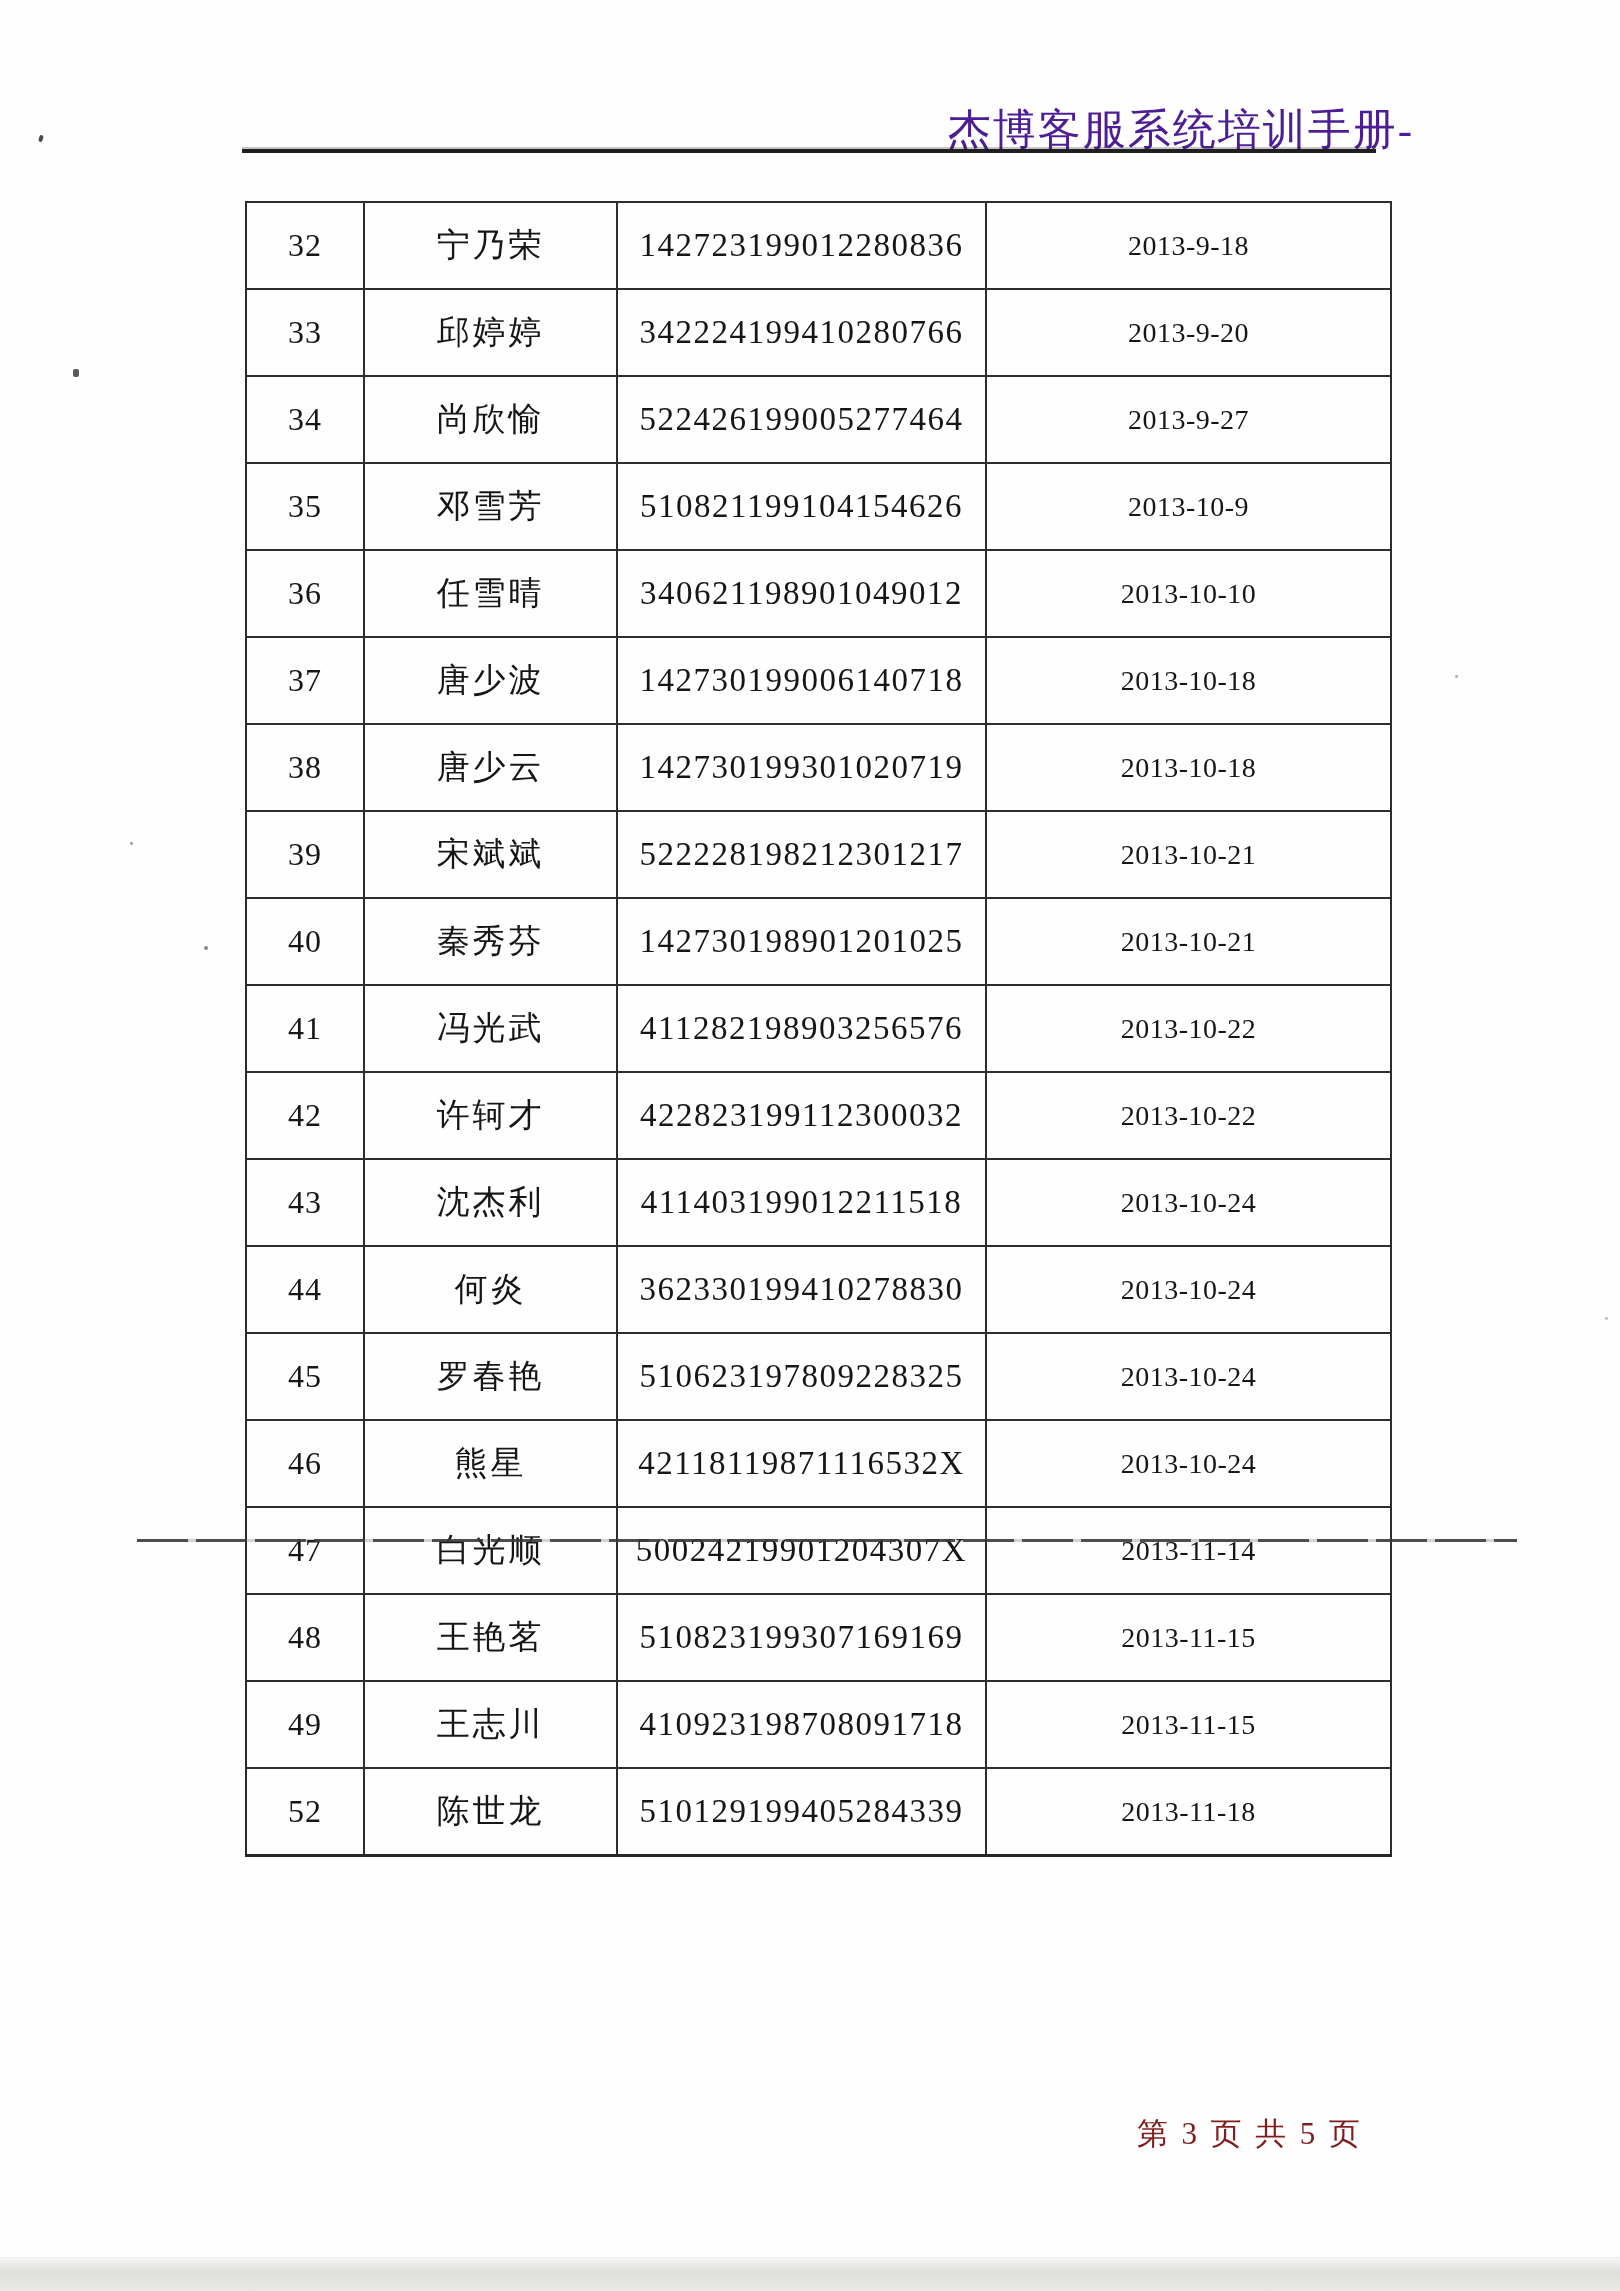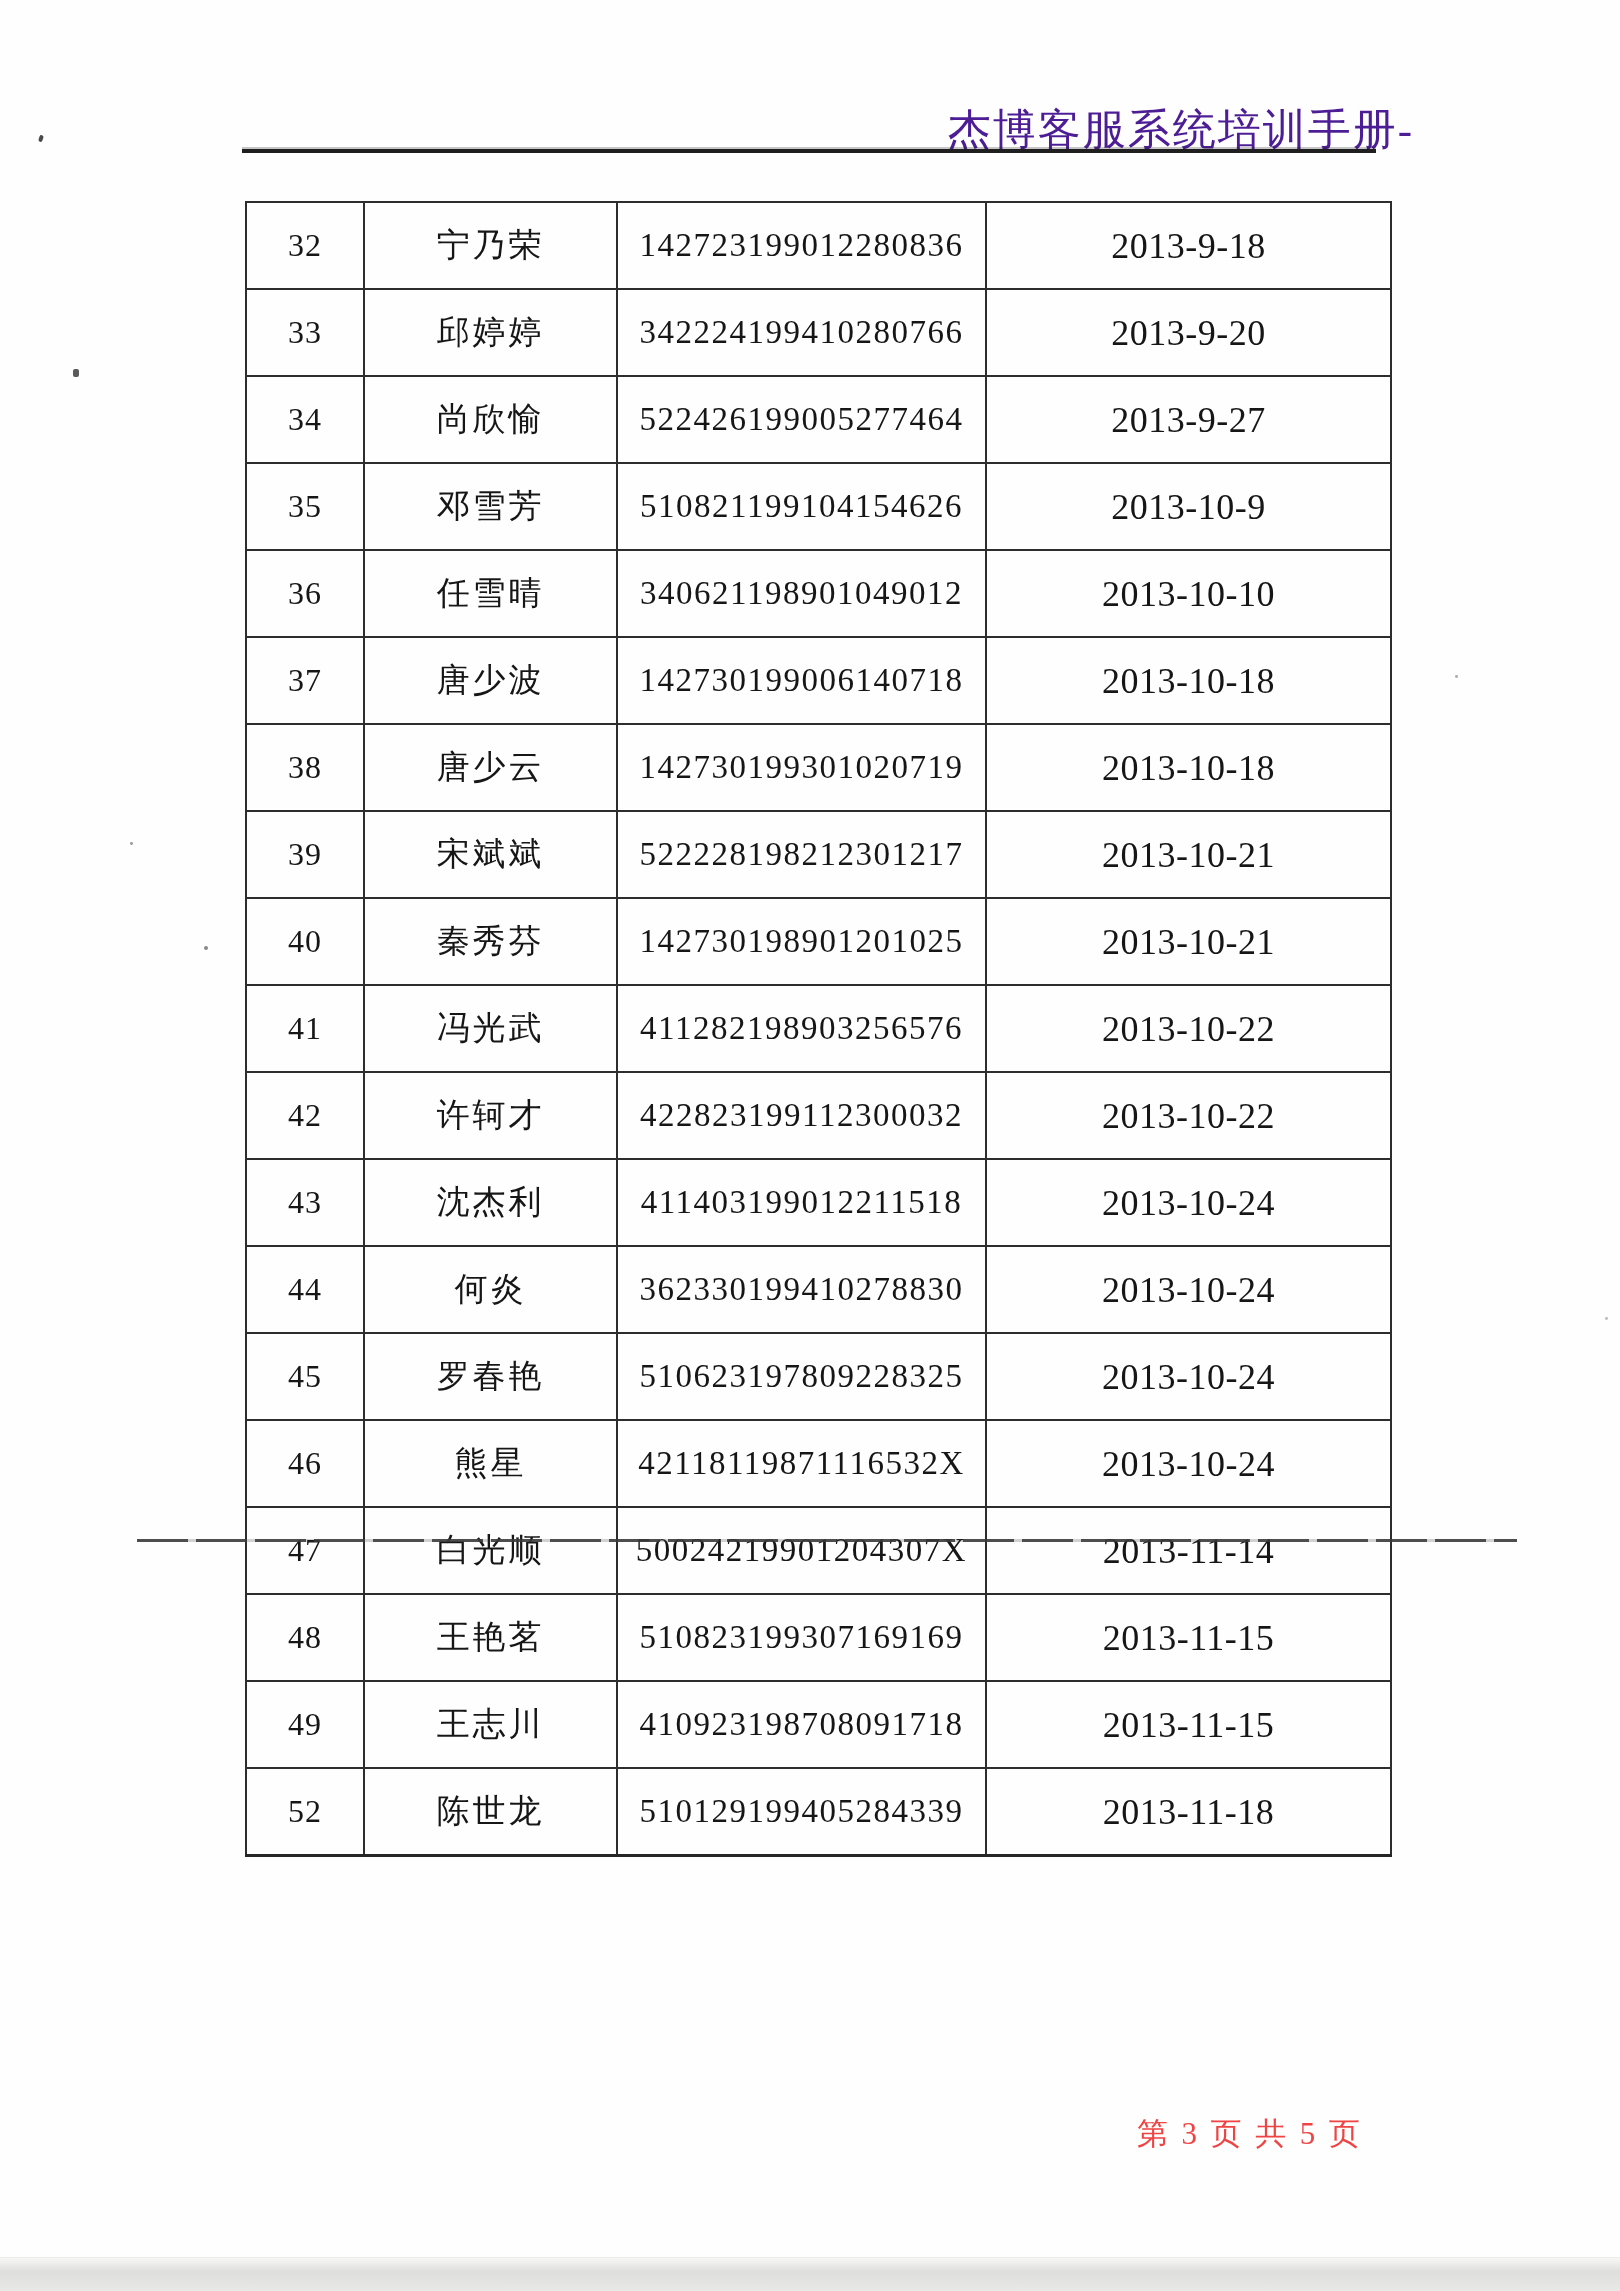--- a/index.html
+++ b/index.html
@@ -50,40 +50,40 @@
     height: 85px; 
     text-align: center;
     vertical-align: middle;
     padding: 0;
     overflow: hidden;
     white-space: nowrap;
   }
   td.col-no   { font-size: 32px; letter-spacing: 1px; }
   td.col-name { font-size: 33px; letter-spacing: 2.9px; }
   td.col-id   { font-size: 33px; letter-spacing: 1.5px; }
-  td.col-date { font-size: 36px; letter-spacing: 0.5px; }
+  td.col-date { font-size: 28px; letter-spacing: 0.5px; }
 
   
   .scan-line {
     position: absolute;
     left: 137px; top: 1539px;
     width: 1380px; height: 2.9px;
     background: repeating-linear-gradient(90deg,
       #3a3a3a 0px, #3a3a3a 51px,
       rgba(58,58,58,0.25) 51px, rgba(58,58,58,0.25) 59px);
     opacity: 0.9;
   }
 
   
   .footer-label {
     position: absolute;
     left: 1137px; top: 2113px;
     font-size: 31px;
     letter-spacing: 2.9px;
-    color: #ef4444;
+    color: #7f1d1d;
     white-space: nowrap;
   }
 
   
   .scan-band {
     position: absolute;
     left: 0; top: 2257px;
     width: 1620px; height: 34px;
     background: linear-gradient(180deg, #f7f7f6 0%, #dededc 40%, #e9e9e7 100%);
     border-top: 1px solid #ececea;

